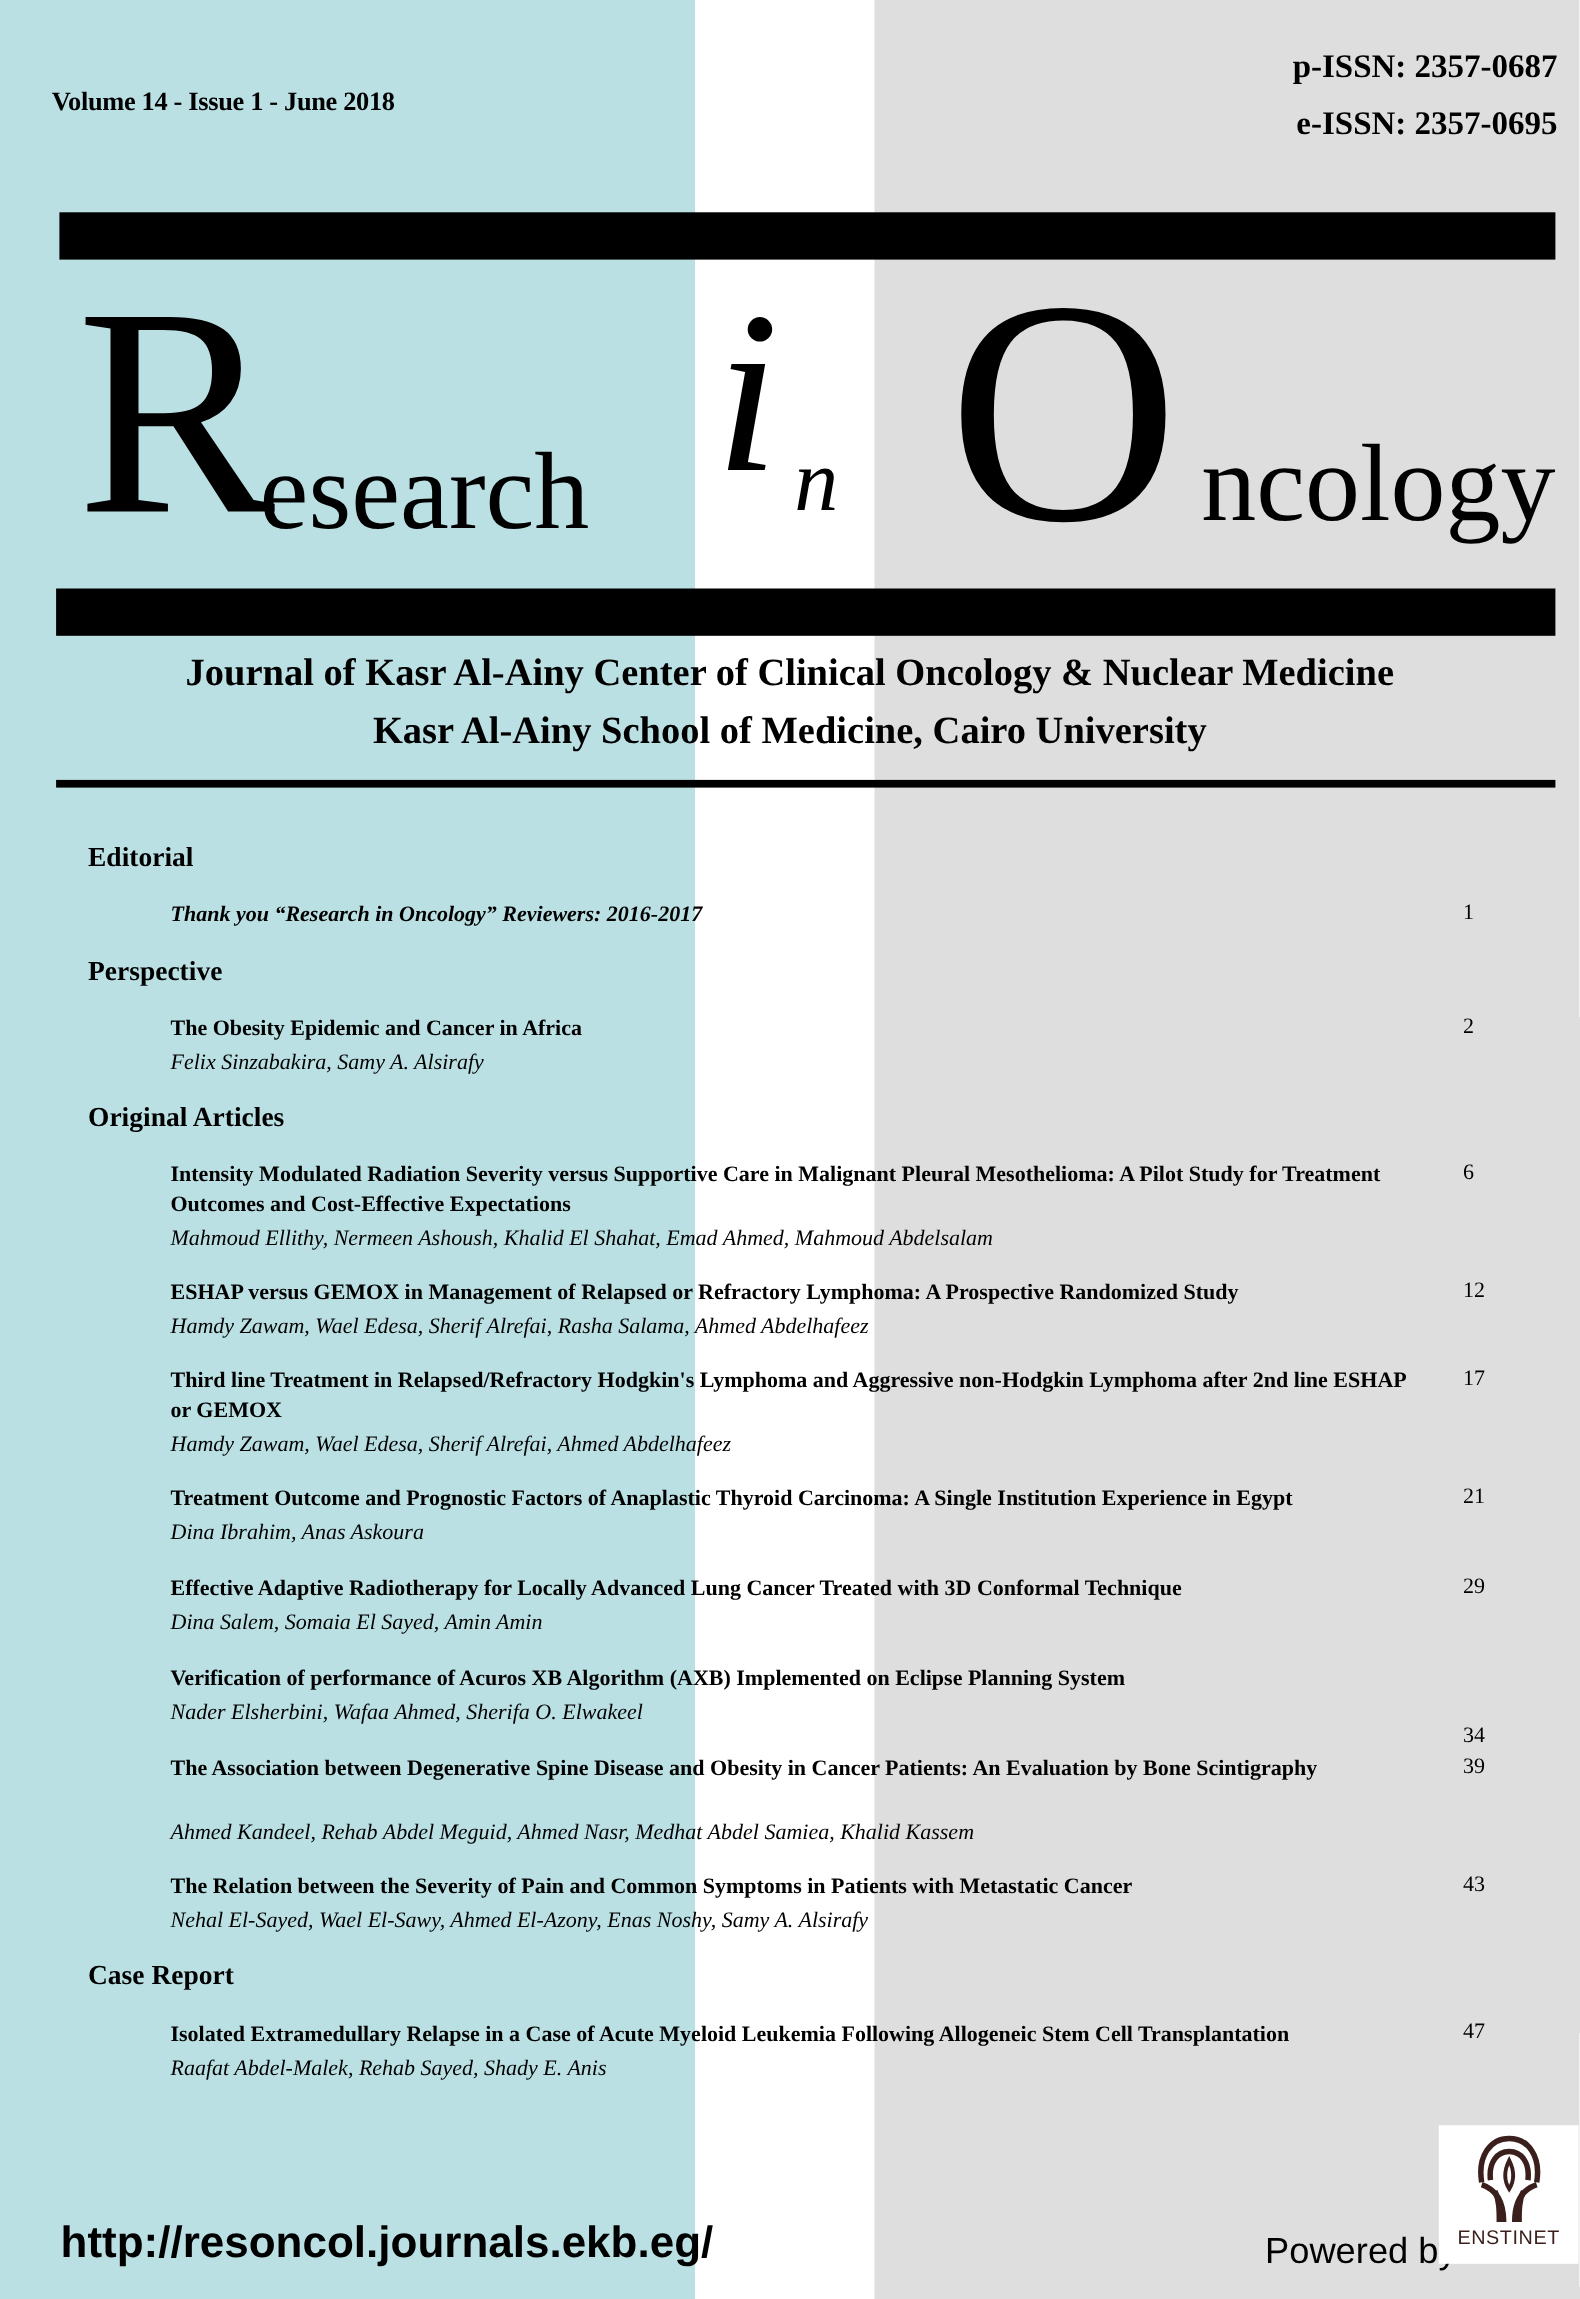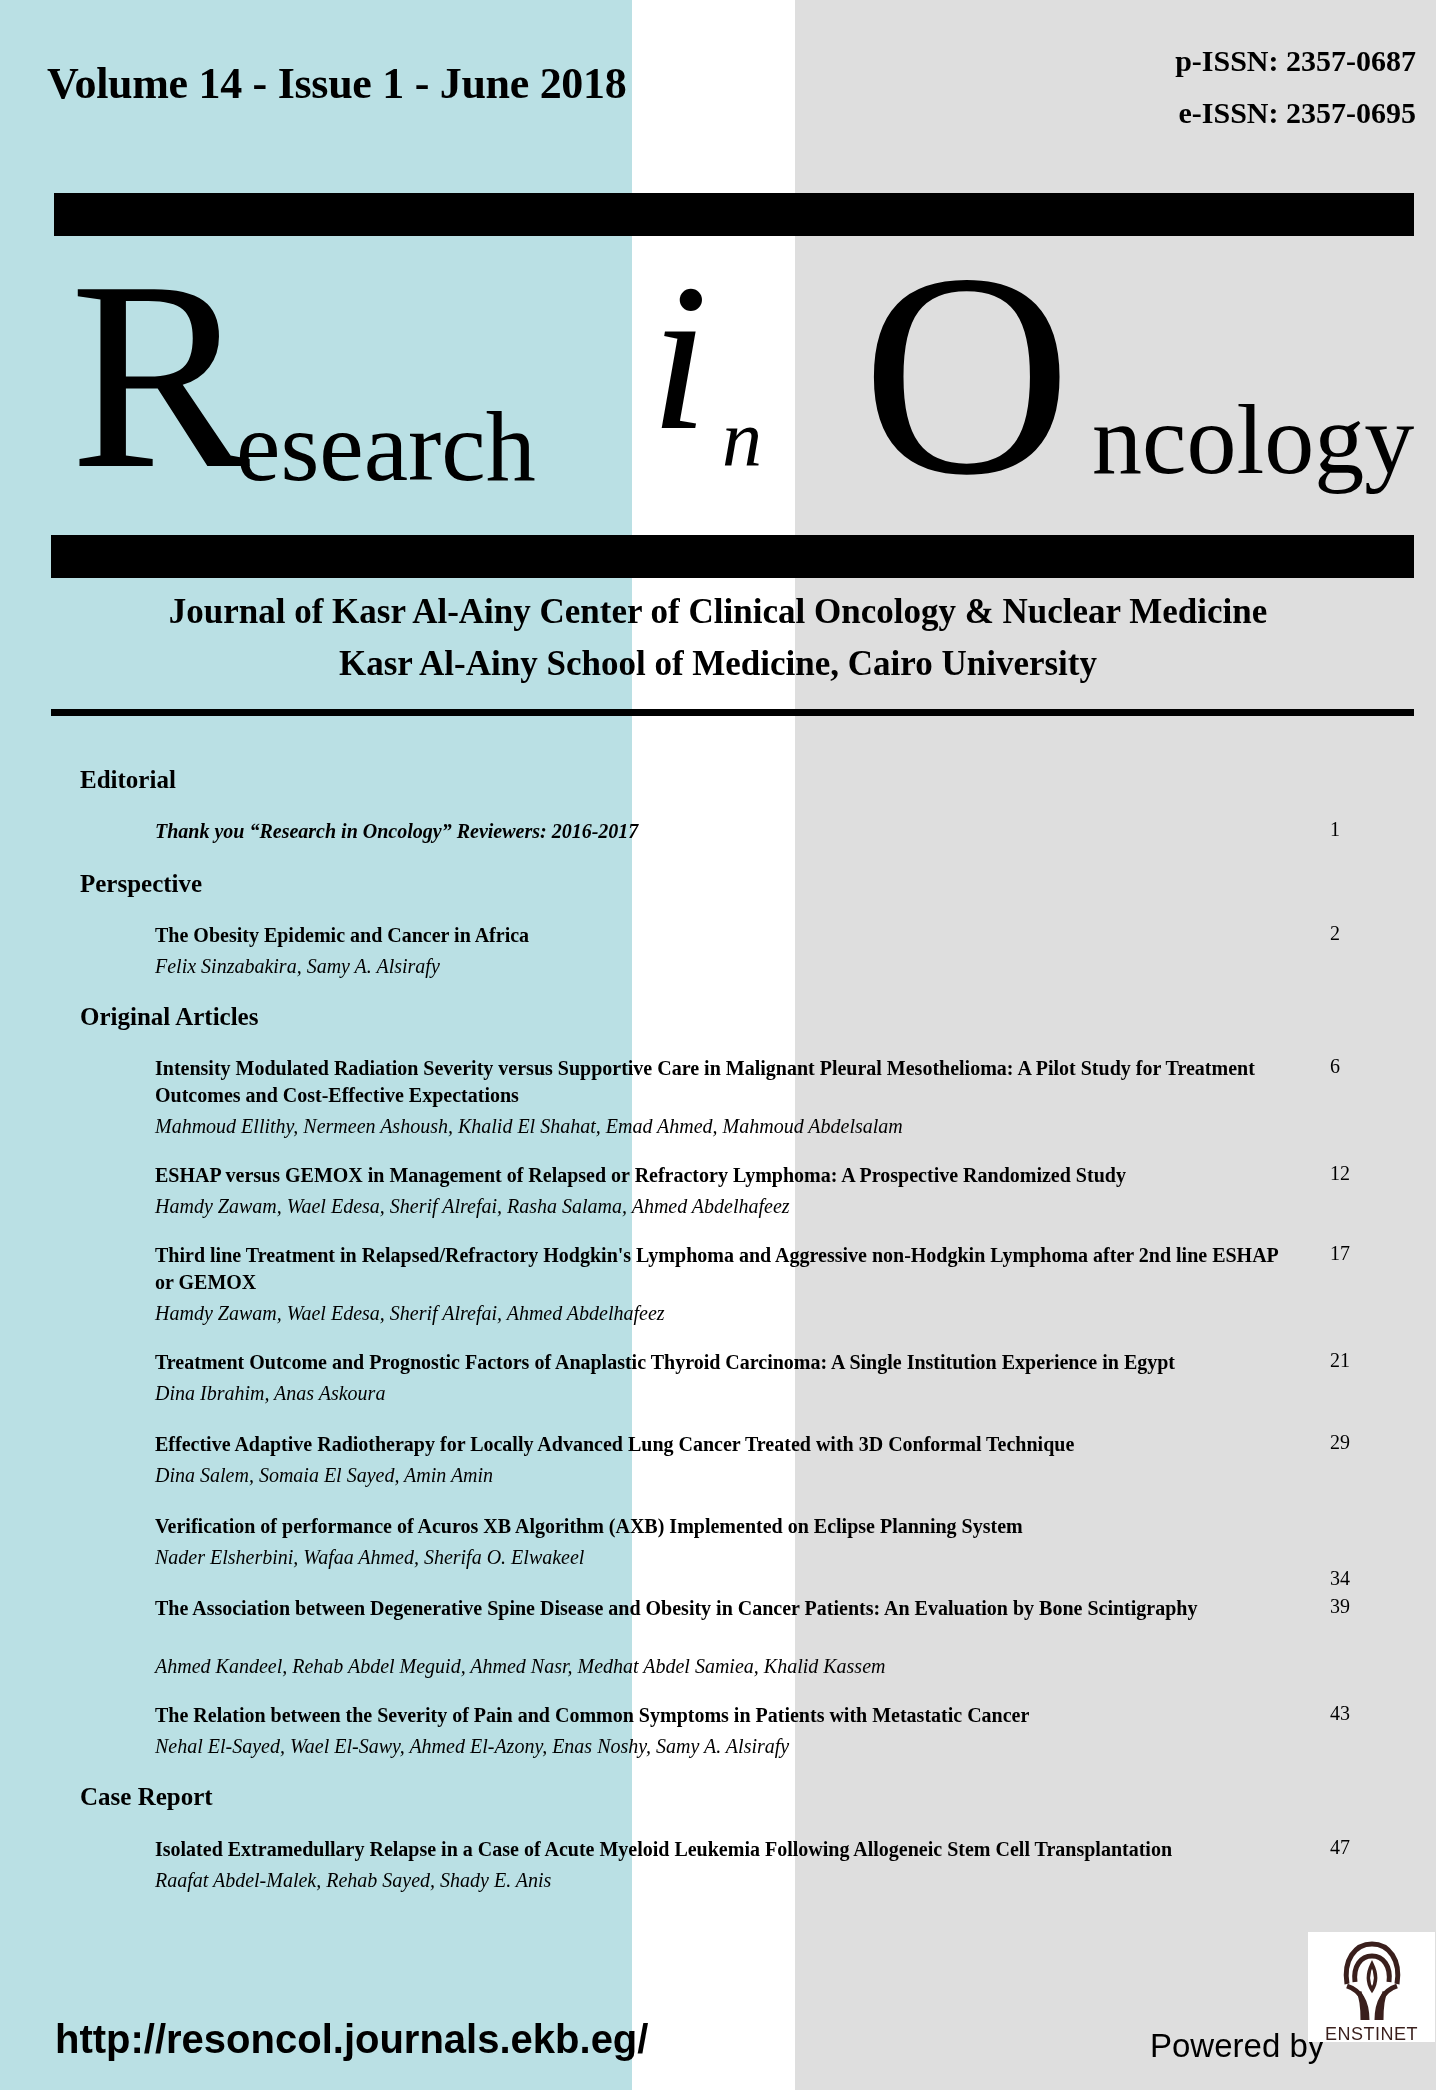--- a/index.html
+++ b/index.html
@@ -7,21 +7,21 @@
     width: 1436px; height: 2090px; position: relative; overflow: hidden;
     font-family: "Liberation Serif", "DejaVu Serif", serif; color: #000;
     background: #ffffff;
   }
   .bg { position: absolute; top: 0; height: 2090px; }
   .bg-teal { left: 0; width: 632px; background: #bae0e4; }
   .bg-white { left: 632px; width: 163px; background: #ffffff; }
   .bg-gray { left: 795px; width: 641px; background: #dedede; }
 
   .abs { position: absolute; }
-  .vol { left: 47px; top: 58px; font-size: 44px; font-weight: bold; letter-spacing: -0.3px; }
+  .vol { left: 47px; top: 80px; font-size: 24px; font-weight: bold; letter-spacing: -0.3px; }
   .issn { right: 20px; text-align: left; font-size: 30px; font-weight: bold; }
   .issn-p { top: 44px; }
   .issn-e { top: 96px; }
 
   .bar { position: absolute; background: #000; }
   .bar-top { left: 54px; top: 193px; width: 1360px; height: 43px; }
   .bar-bottom { left: 51px; top: 535px; width: 1363px; height: 43px; }
   .rule { left: 51px; top: 709px; width: 1363px; height: 7px; }
 
   .logo-R { left: 70px; top: 240px; font-size: 270px; line-height: 1; letter-spacing: -4px; }
@@ -37,21 +37,21 @@
 
   .toc { position: absolute; left: 0; top: 0; width: 1436px; }
   .section-head { position: absolute; left: 80px; font-size: 25px; font-weight: bold; }
   .entry-title { position: absolute; left: 155px; width: 1140px; font-size: 20px; font-weight: bold; line-height: 27px; }
   .entry-title.italic { font-style: italic; }
   .entry-authors { position: absolute; left: 155px; font-size: 20px; font-style: italic; }
   .entry-page { position: absolute; left: 1330px; font-size: 20px; }
 
   .url { left: 55px; top: 2017px; font-family: "Liberation Sans", "DejaVu Sans", sans-serif; font-size: 40px; font-weight: bold; }
   .powered { left: 1150px; top: 2027px; font-family: "Liberation Sans", "DejaVu Sans", sans-serif; font-size: 33px; }
-  .enstinet { left: 1308px; top: 1932px; width: 127px; height: 110px; background: #fff; }
+  .enstinet { left: 1308px; top: 1932px; width: 127px; height: 126px; background: #fff; }
   .enstinet-label { position: absolute; left: 0; width: 127px; top: 92px; text-align: center; font-family: "Liberation Sans", "DejaVu Sans", sans-serif; font-size: 18px; color: #3a1f1c; letter-spacing: 0.5px; }
   .enstinet svg { position: absolute; left: 33px; top: 6px; }
 </style>
 </head>
 <body>
 
 <div class="bg bg-teal"></div>
 <div class="bg bg-white"></div>
 <div class="bg bg-gray"></div>
 

